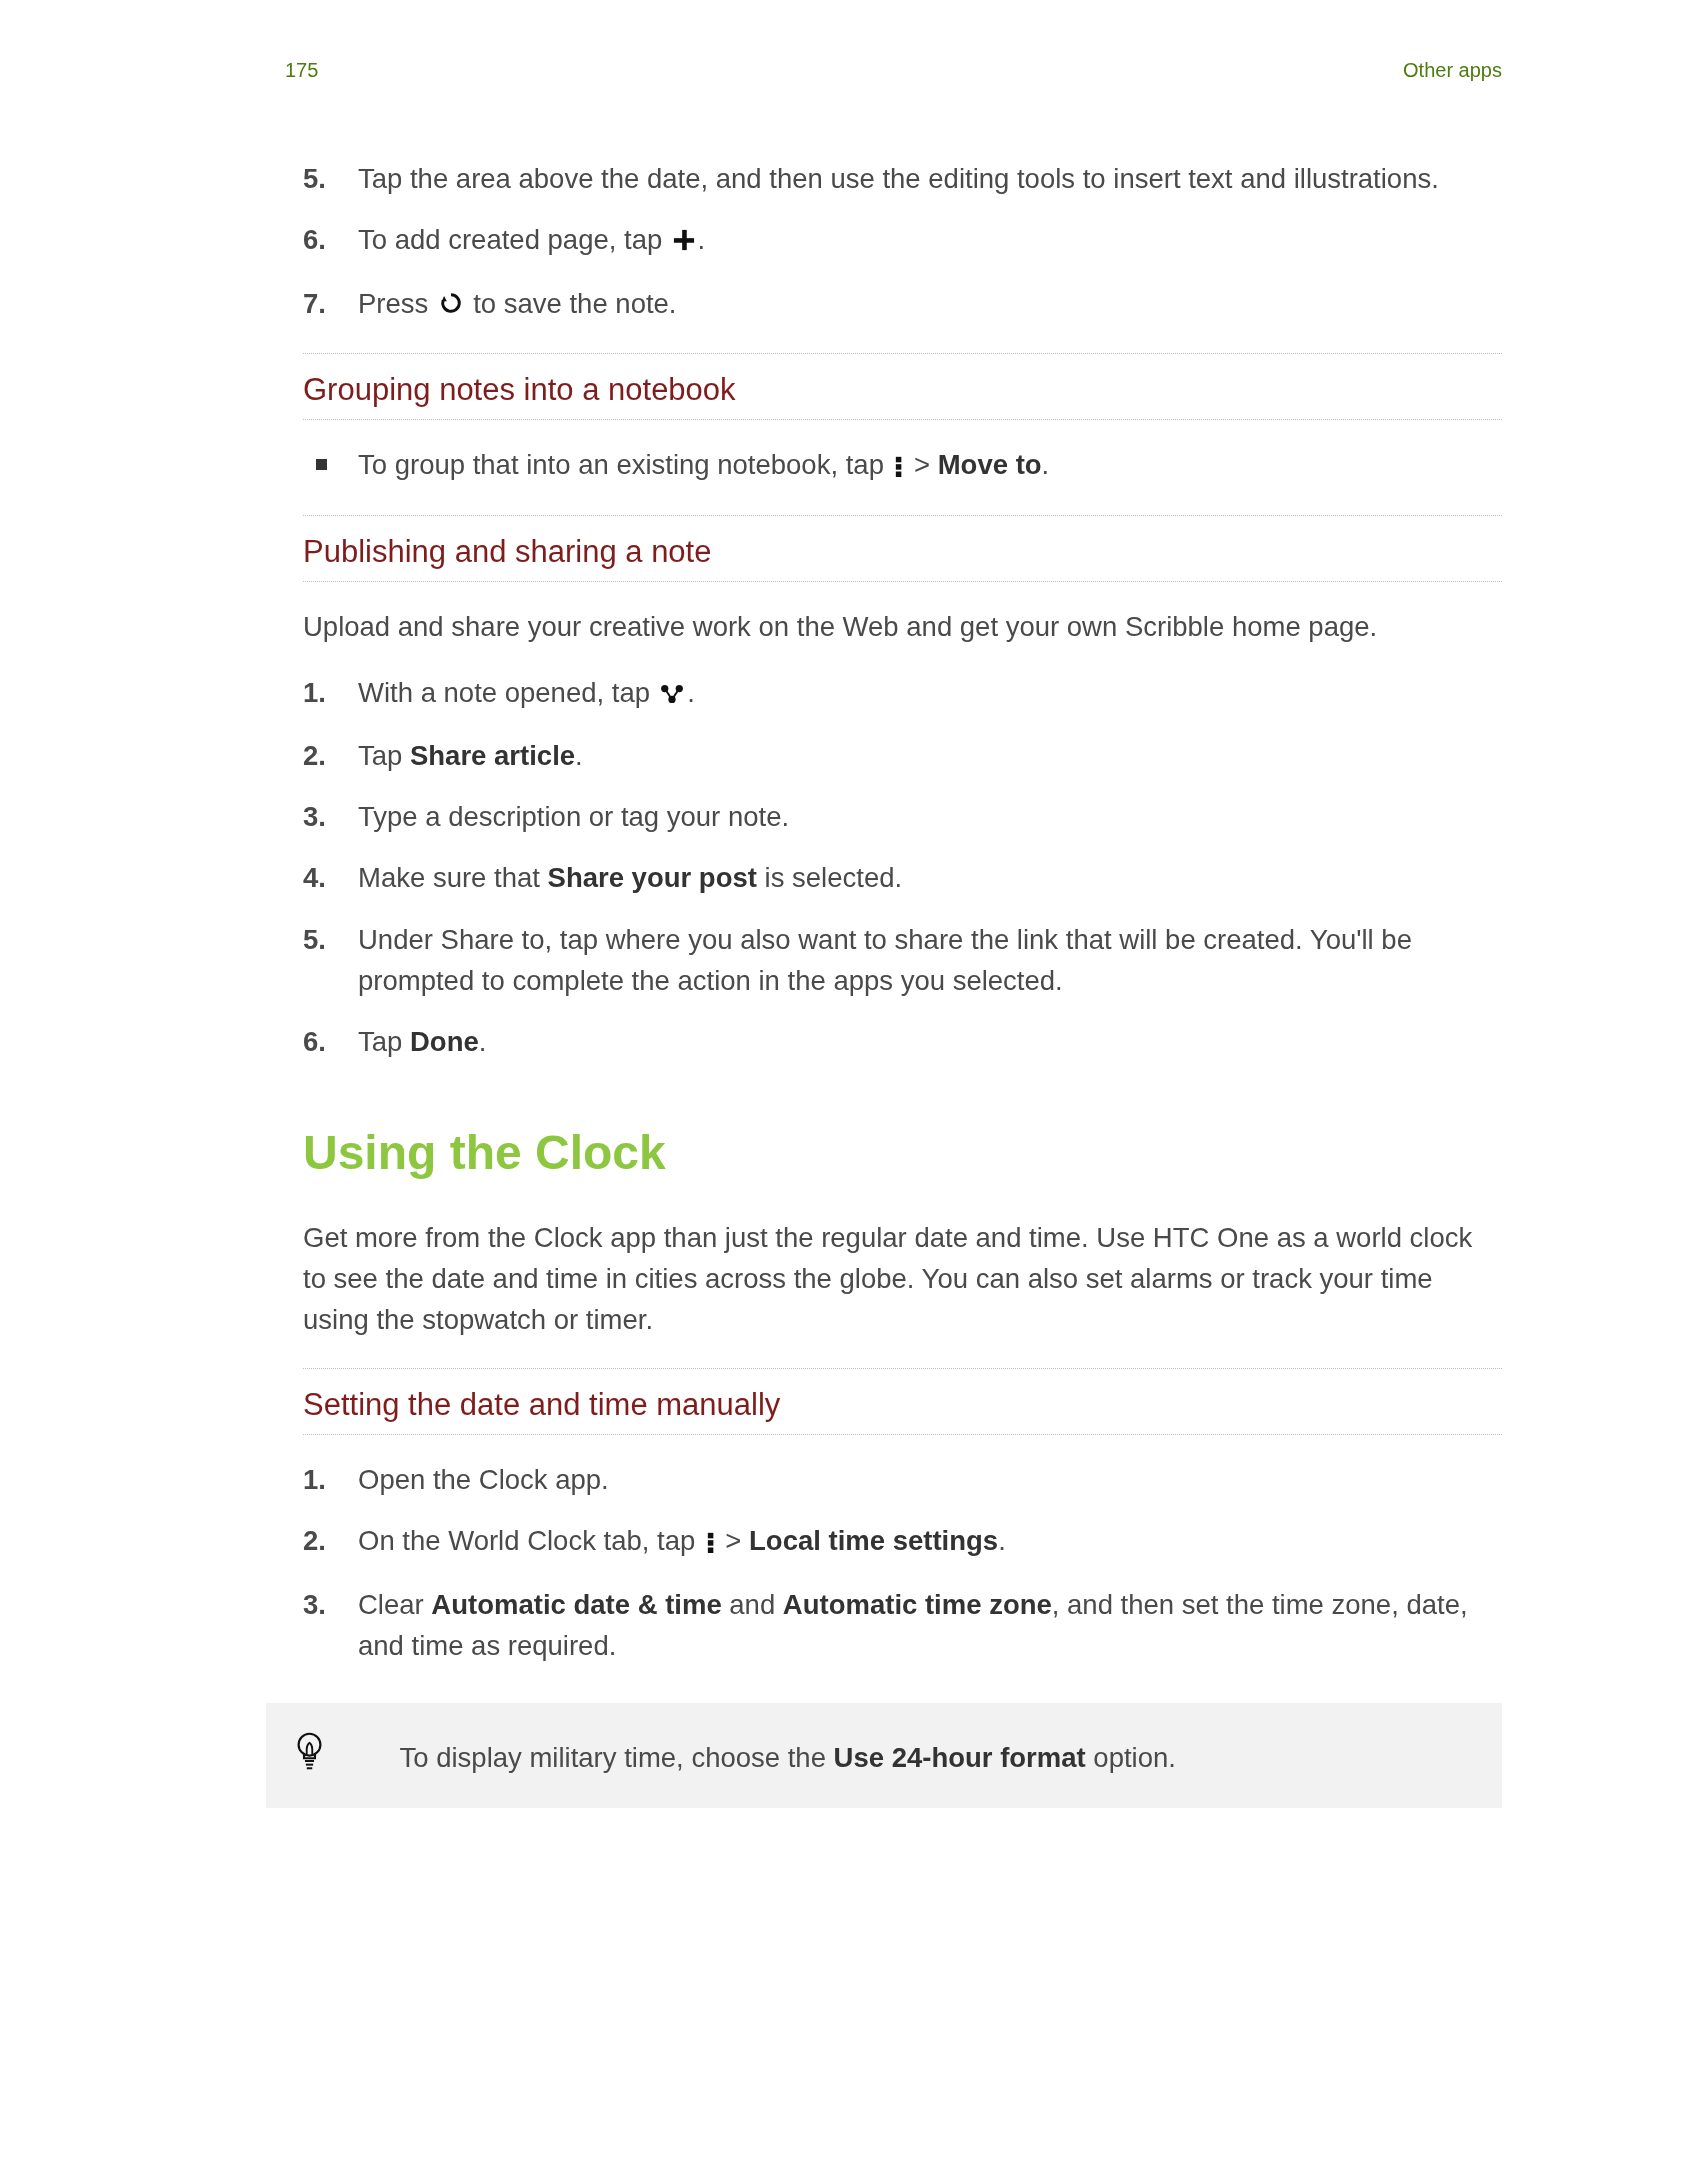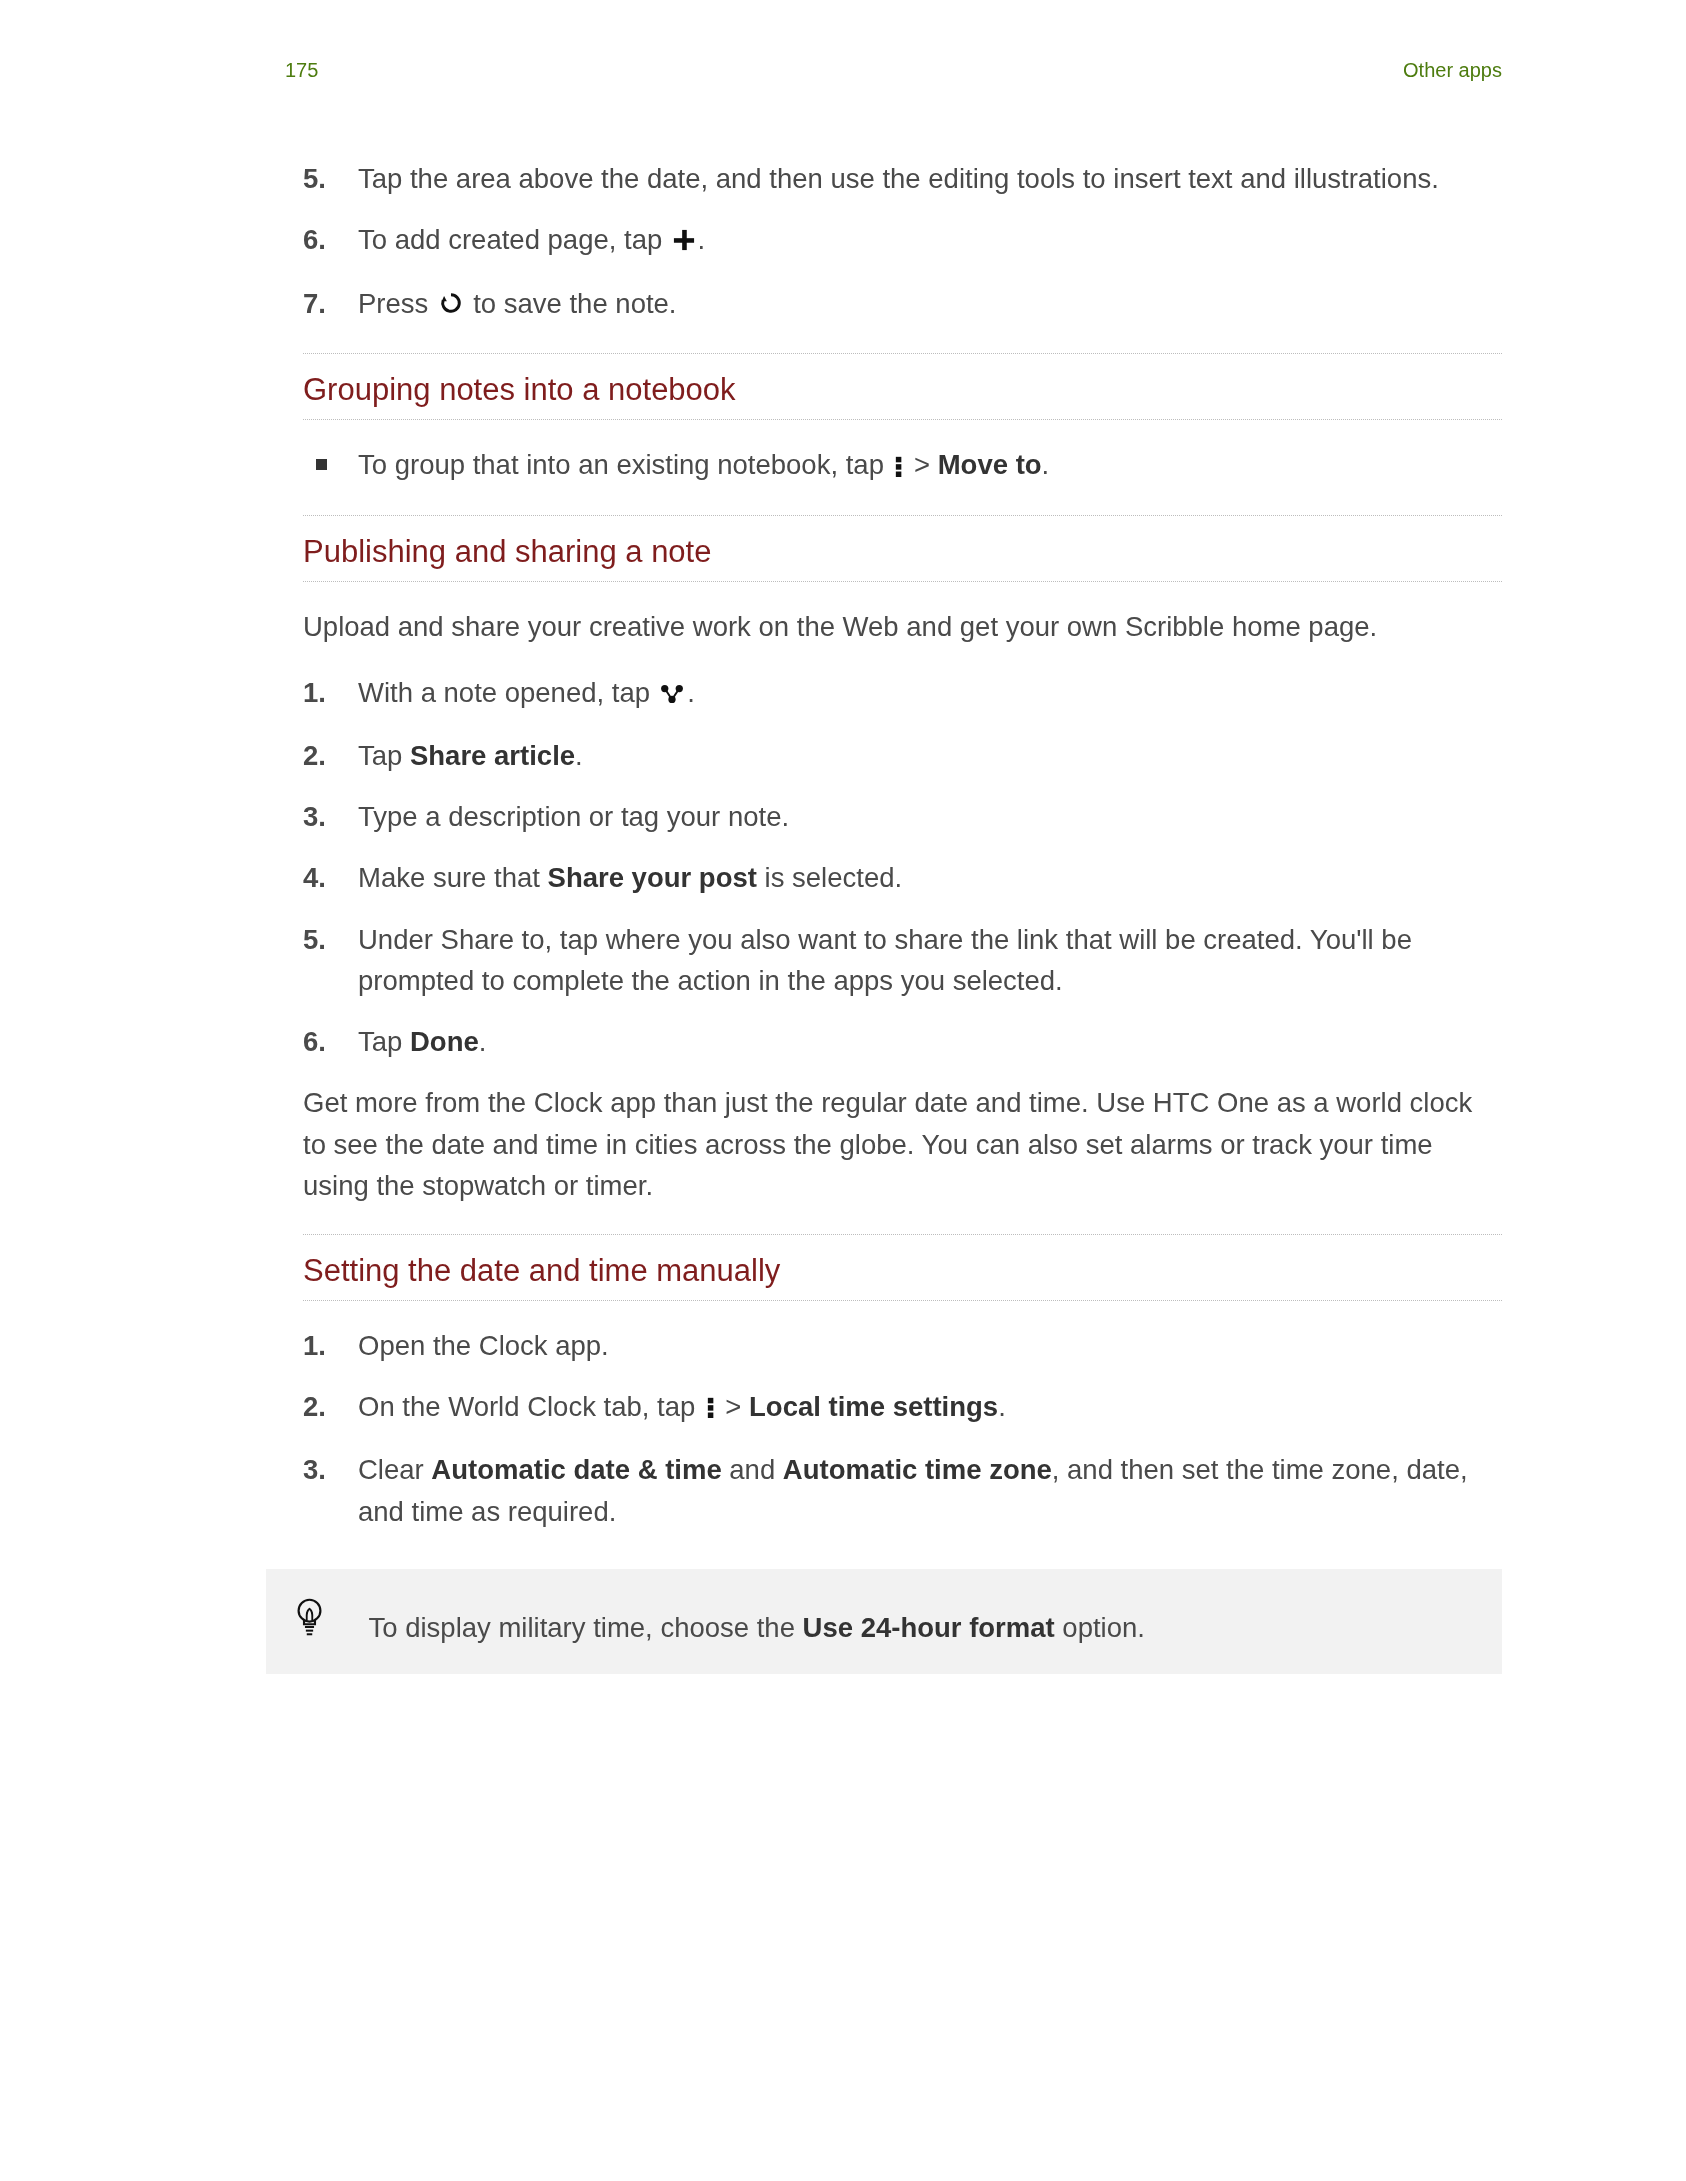--- a/index.html
+++ b/index.html
@@ -72,24 +72,25 @@
     font-size: 48px;
     font-weight: 600;
     margin: 55px 0 27.5px 0;
   }
   .para { margin-bottom: 24px; }
   .bold { font-weight: 600; color: #333; }
   .icon { display: inline-block; vertical-align: middle; margin: 0 2.8px; }
   .tip-box {
     background: #f2f2f2;
     display: flex;
-    align-items: flex-end;
+    align-items: center;
     padding: 26px 27.5px;
     margin-top: 37px;
     margin-left: -37px;
+    gap: 31px;
   }
   .tip-box .bulb { margin-right: 44px; flex-shrink: 0; margin-top: 1.8px; }
   .tip-box .tip-text { flex: 1; padding-top: 3.7px; }
 </style>
 </head>
 <body>
 
 <div class="header">
   <span>175</span>
   <span>Other apps</span>
@@ -153,20 +154,21 @@
     </li>
     <li>
       <span>Under Share to, tap where you also want to share the link that will be created. You'll be prompted to complete the action in the apps you selected.</span>
     </li>
     <li>
       <span>Tap </span><span class="bold">Done</span><span>.</span>
     </li>
   </ol>
 
 
+  <h2 class="main-title">Using the Clock</h2>
 
   <p class="para">Get more from the Clock app than just the regular date and time. Use HTC One as a world clock to see the date and time in cities across the globe. You can also set alarms or track your time using the stopwatch or timer.</p>
 
   <hr class="dotted-hr">
   <h3 class="section-title">Setting the date and time manually</h3>
 
   <ol class="ol-start1">
     <li>
       <span>Open the Clock app.</span>
     </li>

